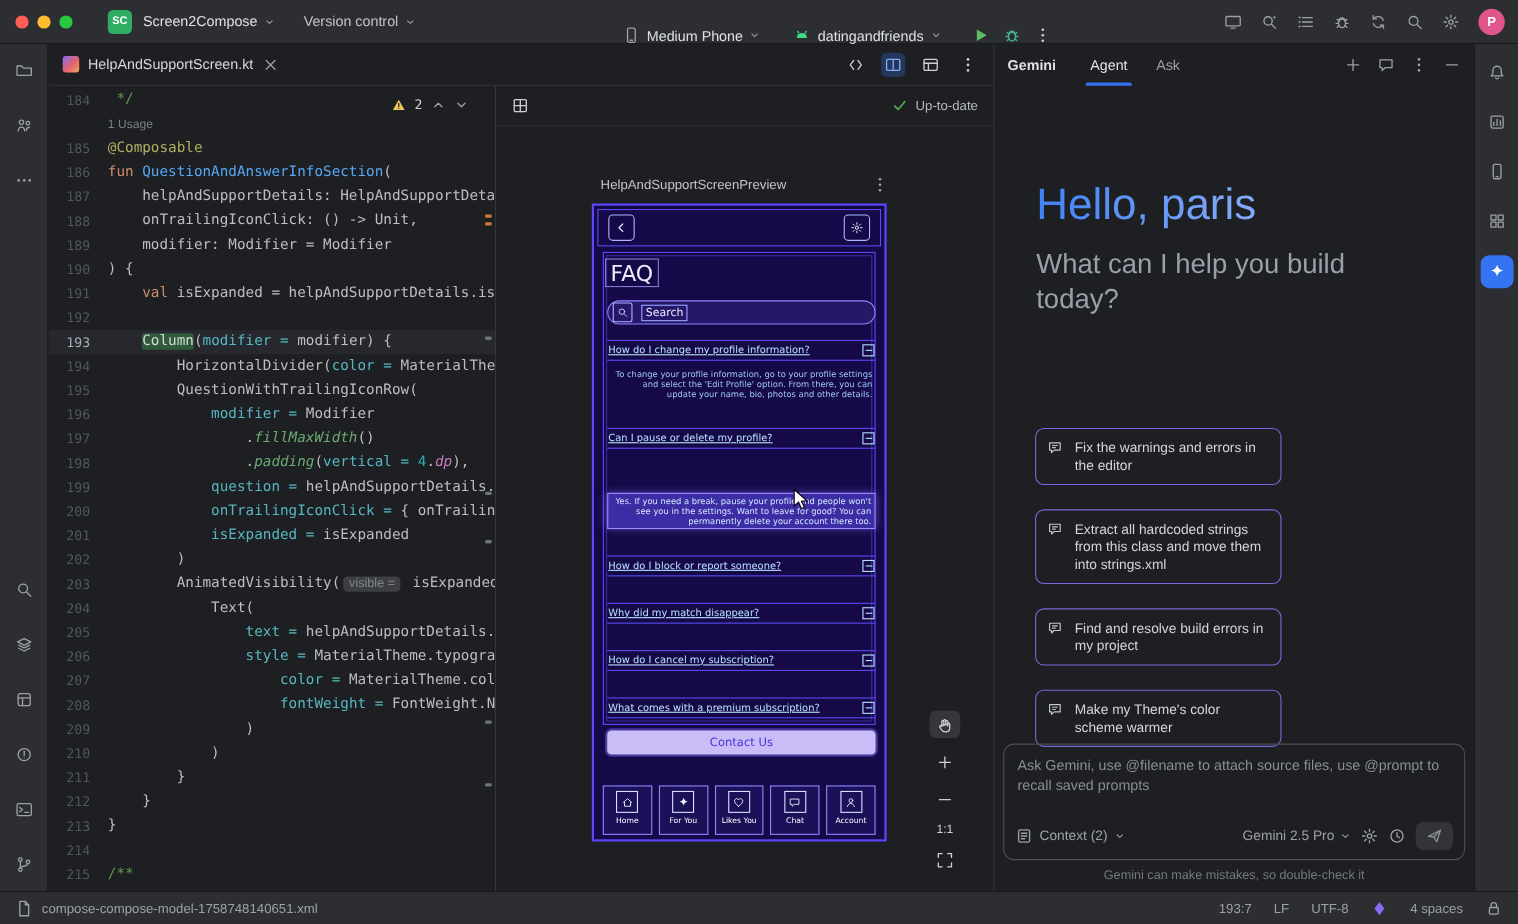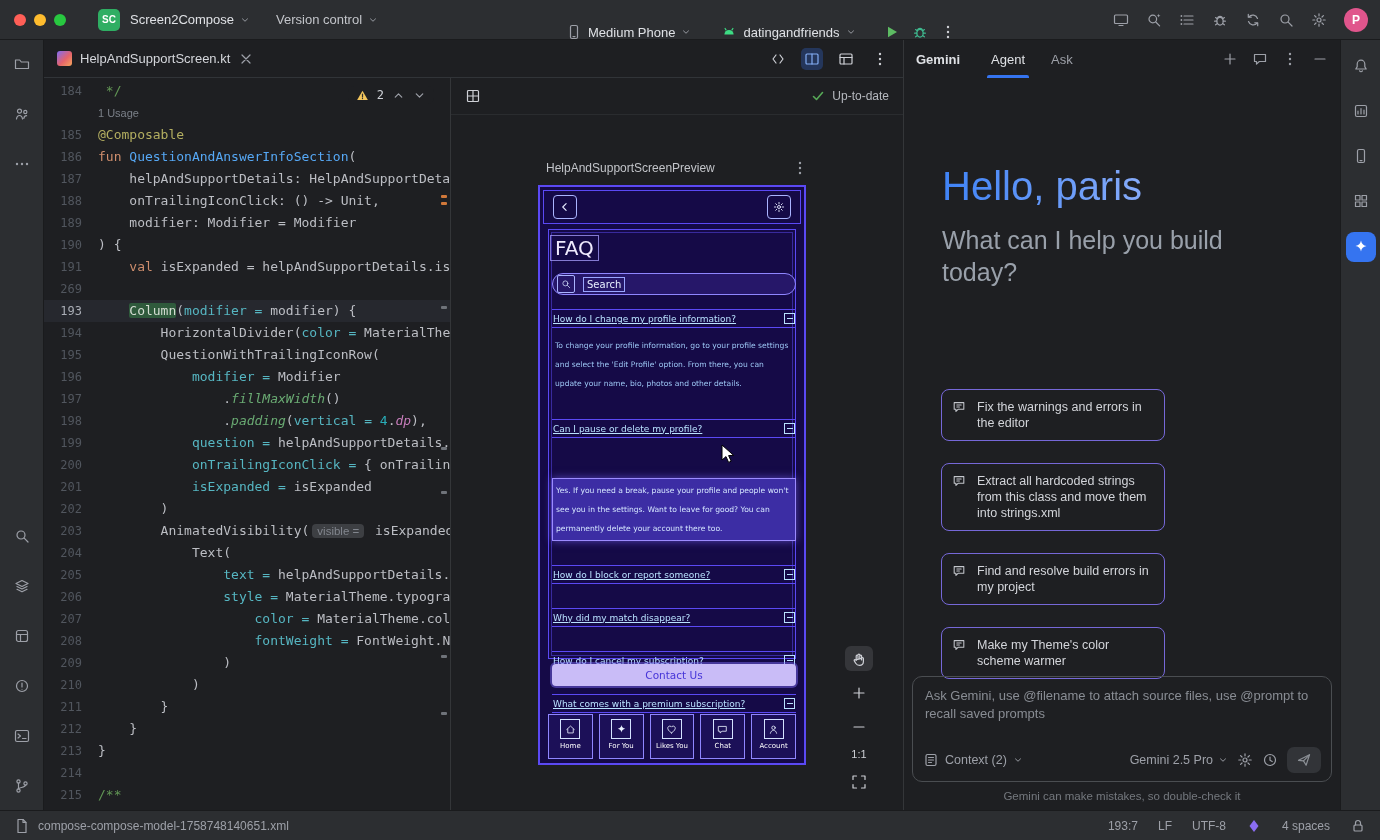--- a/index.html
+++ b/index.html
@@ -71,21 +71,21 @@
   .ph-search{position:absolute;left:12px;top:86px;width:244px;height:22px;background:#261769;border:1px solid #8f86ff;border-radius:11px;display:flex;align-items:center;padding:0 4px;gap:8px;box-sizing:border-box;}
   .sico{width:16px;height:16px;border:1px solid #aab4ff;border-radius:2px;display:flex;align-items:center;justify-content:center;color:#d4e2ff;}
   .sico svg{width:10px;height:10px;}
   .stext{font-size:10px;color:#e7efff;border:1px solid #9aa6ff;padding:0 3px;line-height:13px;}
   .faq{position:absolute;left:12px;top:122px;width:244px;}
   .faq-q{display:flex;justify-content:space-between;align-items:center;border-top:1px solid #5b49f5;border-bottom:1px solid #5b49f5;padding:3px 1px;margin-top:24px;}
   .faq-q:first-child{margin-top:0;}
   .faq-qt{font-size:9px;color:#b9e2ff;text-decoration:underline;}
   .exp{width:9px;height:9px;border:1px solid #b9e2ff;position:relative;flex:0 0 9px;}
   .exp::after{content:"";position:absolute;left:1.5px;right:1.5px;top:3.5px;height:1px;background:#b9e2ff;}
-  .faq-a{margin-top:6px;font-size:7.6px;line-height:19px;color:#9cc6f4;padding:2px 3px;}
+  .faq-a{margin-top:6px;font-size:7.6px;line-height:9px;color:#9cc6f4;padding:2px 3px;text-align:right;}
   .faq-a.hl{background:#3c2da4;border:1px solid #9c8bff;color:#d4e5ff;box-shadow:0 0 8px rgba(125,105,255,.6);margin-top:40px;}
   .contact{position:absolute;left:12px;top:477px;width:244px;height:22px;background:#c9bcf7;border-radius:4px;color:#4634d8;font-size:10.5px;display:flex;align-items:center;justify-content:center;box-shadow:0 0 0 2px rgba(130,110,255,.45);box-sizing:border-box;}
   .ph-nav{position:absolute;left:8px;top:527px;width:248px;display:flex;gap:6px;}
   .nav-item{flex:1;border:1px solid #8f86ff;height:45px;display:flex;flex-direction:column;align-items:center;padding-top:4px;gap:3px;background:rgba(44,28,120,.35);box-sizing:border-box;}
   .nav-ico{width:18px;height:18px;border:1px solid #d4e2ff;display:flex;align-items:center;justify-content:center;color:#eaf2ff;}
   .nav-ico svg{width:11px;height:11px;}
   .nav-label{font-size:7px;color:#fff;}
   .zoomers{position:absolute;left:394px;top:568px;display:flex;flex-direction:column;gap:9px;align-items:center;color:#ced0d6;}
   .zbtn{width:28px;height:25px;border-radius:6px;display:flex;align-items:center;justify-content:center;}
   .zbtn.first{background:#35363a;}
@@ -365,21 +365,21 @@
     <div class="code-lines" id="code-lines">
         <div class="crow"><span class="ln">184</span><span class="cl"><span class="s-doc"> */</span></span></div>
         <div class="crow"><span class="ln"></span><span class="cl"><span class="inlay">1 Usage</span></span></div>
         <div class="crow"><span class="ln">185</span><span class="cl"><span class="s-ann">@Composable</span></span></div>
         <div class="crow"><span class="ln">186</span><span class="cl"><span class="s-k">fun </span><span class="s-fn">QuestionAndAnswerInfoSection</span><span class="s-p">(</span></span></div>
         <div class="crow"><span class="ln">187</span><span class="cl"><span class="s-p">    helpAndSupportDetails: HelpAndSupportDetails,</span></span></div>
         <div class="crow"><span class="ln">188</span><span class="cl"><span class="s-p">    onTrailingIconClick: () -&gt; Unit,</span></span></div>
         <div class="crow"><span class="ln">189</span><span class="cl"><span class="s-p">    modifier: Modifier = Modifier</span></span></div>
         <div class="crow"><span class="ln">190</span><span class="cl"><span class="s-p">) {</span></span></div>
         <div class="crow"><span class="ln">191</span><span class="cl"><span class="s-p">    </span><span class="s-k">val </span><span class="s-p">isExpanded = helpAndSupportDetails.isExpanded</span></span></div>
-        <div class="crow"><span class="ln">269</span><span class="cl"></span></div>
+        <div class="crow"><span class="ln">192</span><span class="cl"></span></div>
         <div class="crow cur"><span class="ln">193</span><span class="cl"><span class="s-p">    </span><span class="s-hl">Column</span><span class="s-p">(</span><span class="s-na">modifier =</span><span class="s-p"> modifier) {</span></span></div>
         <div class="crow"><span class="ln">194</span><span class="cl"><span class="s-p">        HorizontalDivider(</span><span class="s-na">color =</span><span class="s-p"> MaterialTheme.colorScheme</span></span></div>
         <div class="crow"><span class="ln">195</span><span class="cl"><span class="s-p">        QuestionWithTrailingIconRow(</span></span></div>
         <div class="crow"><span class="ln">196</span><span class="cl"><span class="s-p">            </span><span class="s-na">modifier =</span><span class="s-p"> Modifier</span></span></div>
         <div class="crow"><span class="ln">197</span><span class="cl"><span class="s-p">                .</span><span class="s-ext">fillMaxWidth</span><span class="s-p">()</span></span></div>
         <div class="crow"><span class="ln">198</span><span class="cl"><span class="s-p">                .</span><span class="s-ext">padding</span><span class="s-p">(</span><span class="s-na">vertical =</span><span class="s-p"> </span><span class="s-num">4</span><span class="s-p">.</span><span class="s-prop">dp</span><span class="s-p">),</span></span></div>
         <div class="crow"><span class="ln">199</span><span class="cl"><span class="s-p">            </span><span class="s-na">question =</span><span class="s-p"> helpAndSupportDetails.question,</span></span></div>
         <div class="crow"><span class="ln">200</span><span class="cl"><span class="s-p">            </span><span class="s-na">onTrailingIconClick =</span><span class="s-p"> { onTrailingIconClick() },</span></span></div>
         <div class="crow"><span class="ln">201</span><span class="cl"><span class="s-p">            </span><span class="s-na">isExpanded =</span><span class="s-p"> isExpanded</span></span></div>
         <div class="crow"><span class="ln">202</span><span class="cl"><span class="s-p">        )</span></span></div>

